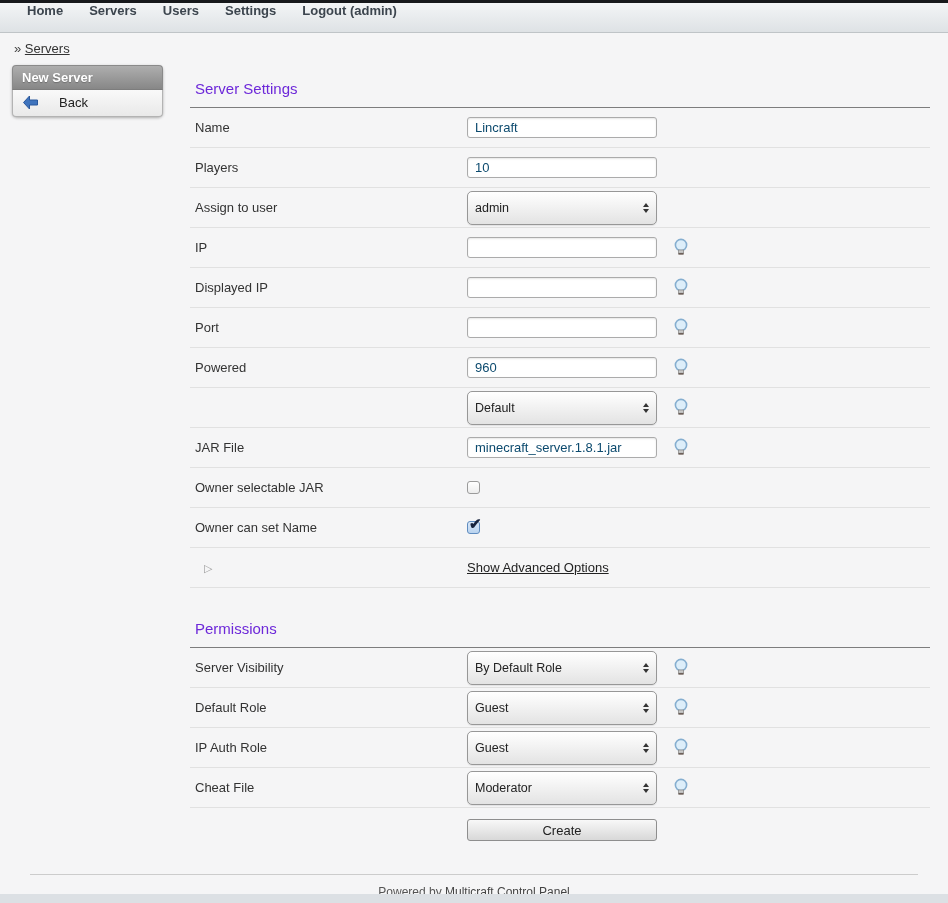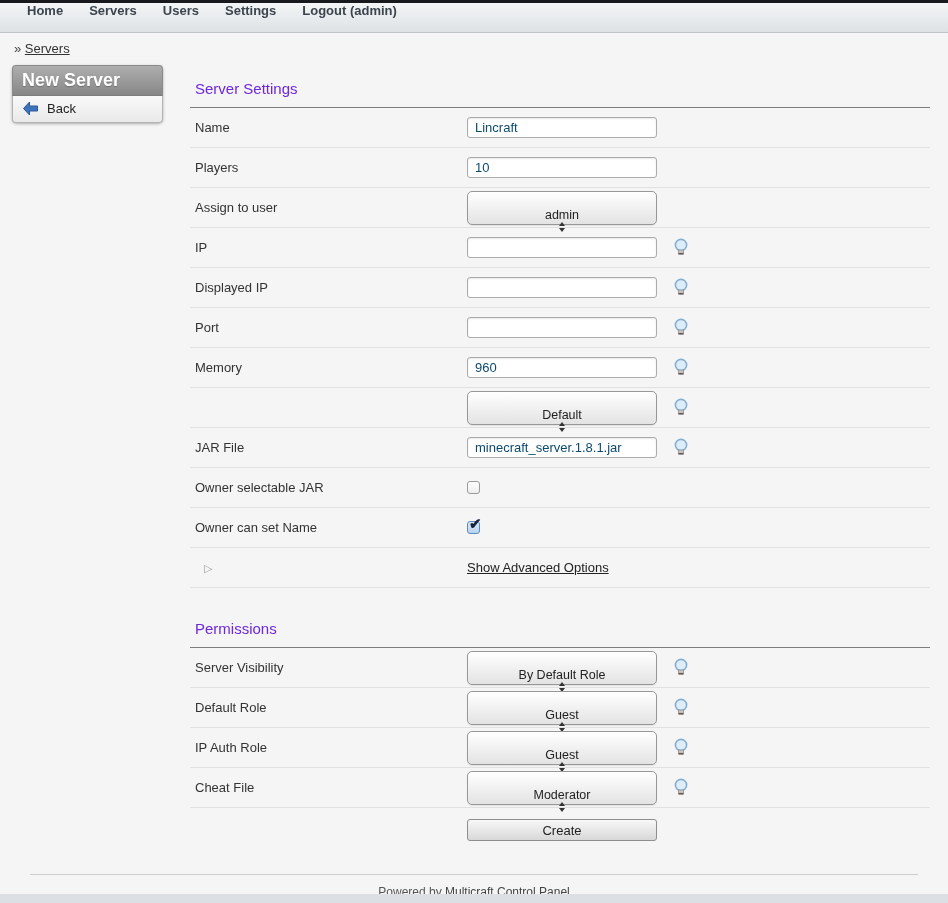--- a/index.html
+++ b/index.html
@@ -27,33 +27,33 @@
   
   .breadcrumb { margin: 8px 0 0 14px; font-size: 13px; color: #444; }
   .breadcrumb .crumb-link { color: #333; text-decoration: underline; cursor: pointer; }
   
   .sidebar {
     position: absolute; left: 12px; top: 65px; width: 151px;
     border-radius: 5px; box-shadow: 0 1px 3px rgba(0,0,0,.3);
   }
   .sidebar-header {
     background: linear-gradient(#aeaeae, #878787);
-    color: #fff; font-weight: bold; font-size: 18px;
+    color: #fff; font-weight: bold; font-size: 13px;
     padding: 4px 9px;
     border: 1px solid #8a8a8a; border-bottom: 1px solid #7d7d7d;
     border-radius: 4px 4px 0 0;
     text-shadow: 0 1px 1px rgba(0,0,0,.25);
   }
   .sidebar-body {
     background: linear-gradient(#f9f9f9, #e9e9e9);
     border: 1px solid #b3b3b3; border-top: none;
     border-radius: 0 0 4px 4px;
     padding: 5px 9px 6px;
   }
-  .back-item { display: flex; align-items: center; gap: 8px; font-size: 13px; color: #222; cursor: pointer; }
+  .back-item { display: flex; align-items: center; gap: 20px; font-size: 13px; color: #222; cursor: pointer; }
   
   .main { margin-left: 190px; width: 740px; padding-top: 20px; }
   .section-title {
     font-size: 15px; color: #6d28d9;
     padding: 4px 5px 10px;
     border-bottom: 1px solid #7d7d7d;
   }
   .section-title.second { margin-top: 28px; }
   .form-row {
     display: flex; align-items: center;
@@ -70,21 +70,21 @@
     font-family: "Liberation Sans", sans-serif;
     background: #fff; box-shadow: inset 0 1px 2px rgba(0,0,0,.10);
     outline: none;
   }
   .select {
     width: 190px; height: 21px;
     border: 1px solid #979797; border-radius: 5px;
     background: linear-gradient(#ffffff, #e3e3e3);
     display: flex; align-items: center; justify-content: space-between;
     padding: 16px 7px; font-size: 12.5px; color: #222;
-    box-shadow: 0 1px 1px rgba(0,0,0,.08); cursor: pointer; flex-direction: column;
+    box-shadow: 0 1px 1px rgba(0,0,0,.08); cursor: pointer;
   }
   .sel-arrows { display: flex; flex-direction: column; gap: 2px; align-items: center; }
   .sel-arrows .up { width: 0; height: 0; border-left: 3.5px solid transparent; border-right: 3.5px solid transparent; border-bottom: 4px solid #333; }
   .sel-arrows .down { width: 0; height: 0; border-left: 3.5px solid transparent; border-right: 3.5px solid transparent; border-top: 4px solid #333; }
   .bulb { margin-left: 15px; flex-shrink: 0; cursor: pointer; }
   .checkbox {
     width: 13px; height: 13px;
     border: 1px solid #9b9b9b; border-radius: 3px;
     background: linear-gradient(#ffffff, #ededed);
     position: relative; cursor: pointer;
@@ -205,21 +205,21 @@
       <input class="text" type="text" value="" style="">
       <svg class="bulb" width="18" height="19" viewBox="0 0 18 19">
         <circle cx="9" cy="7" r="5.6" fill="#ddeefa" stroke="#85aed0" stroke-width="1.6"></circle>
         <rect x="6.4" y="12" width="5.2" height="3.2" fill="#c9c9c9" stroke="#8e8e8e" stroke-width="0.8"></rect>
         <line x1="6.4" y1="15.9" x2="11.6" y2="15.9" stroke="#5a4a42" stroke-width="1.4"></line>
       </svg>
     </div>
   </div>
 
   <div class="form-row">
-    <div class="row-label">Memory</div>
+    <div class="row-label">Powered</div>
     <div class="row-control">
       <input class="text" type="text" value="960" style="">
       <svg class="bulb" width="18" height="19" viewBox="0 0 18 19">
         <circle cx="9" cy="7" r="5.6" fill="#ddeefa" stroke="#85aed0" stroke-width="1.6"></circle>
         <rect x="6.4" y="12" width="5.2" height="3.2" fill="#c9c9c9" stroke="#8e8e8e" stroke-width="0.8"></rect>
         <line x1="6.4" y1="15.9" x2="11.6" y2="15.9" stroke="#5a4a42" stroke-width="1.4"></line>
       </svg>
     </div>
   </div>
 

